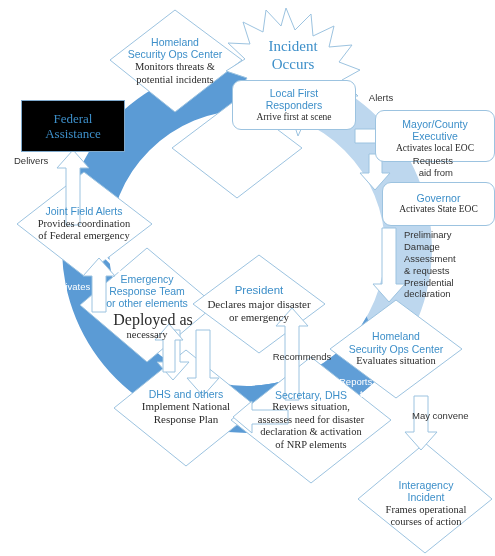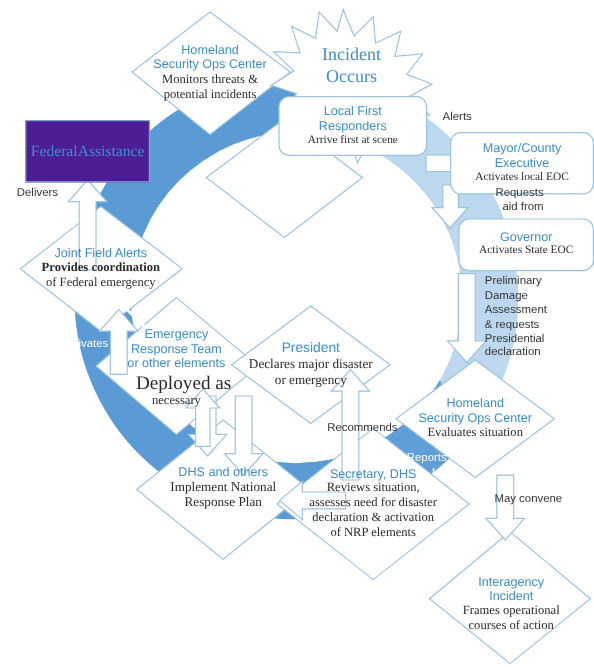--- a/index.html
+++ b/index.html
@@ -8,22 +8,22 @@
   #svgroot{position:absolute;left:0;top:0;width:495px;height:556px;}
   .ttl{color:#3d8fc9;font-family:"Liberation Sans",sans-serif;line-height:1.18;}
   .sub{color:#2b2b2b;font-family:"Liberation Serif",serif;line-height:1.2;}
 
   .diamond-label{position:absolute;display:flex;flex-direction:column;align-items:center;
         justify-content:center;text-align:center;box-sizing:border-box;pointer-events:none;}
 
   .roundbox{position:absolute;box-sizing:border-box;background:#fff;border:1px solid #9cc3e0;
         border-radius:9px;display:flex;flex-direction:column;align-items:center;
         justify-content:center;text-align:center;}
-  .rect{position:absolute;box-sizing:border-box;background:#4c1d95;border:1px solid #7fa9cc;
-        display:flex;flex-direction:row;align-items:center;justify-content:center;
+  .rect{position:absolute;box-sizing:border-box;background:#000000;border:1px solid #7fa9cc;
+        display:flex;flex-direction:column;align-items:center;justify-content:center;
         text-align:center;}
 
   .conlabel{position:absolute;color:#333;font-family:"Liberation Sans",sans-serif;
         font-size:9.5px;line-height:1.25;text-align:center;}
   .arclabel{position:absolute;color:#ffffff;font-family:"Liberation Sans",sans-serif;
         font-size:9.5px;line-height:1.25;text-align:center;font-weight:400;}
 </style>
 </head>
 <body>
 
@@ -152,21 +152,21 @@
   </div>
 
 
   <div class="rect" style="left:21px;top:100px;width:104px;height:52px;">
     <div class="ttl" style="font-size:13px;font-family:'Liberation Serif',serif;">Federal</div>
     <div class="ttl" style="font-size:13px;font-family:'Liberation Serif',serif;">Assistance</div>
   </div>
 
   <div class="diamond-label" style="left:18px;top:196px;width:132px;height:56px;">
     <div class="ttl" style="font-size:10.5px;">Joint Field Alerts</div>
-    <div class="sub" style="font-size:10.5px;font-weight:bold;">Provides coordination</div>
+    <div class="sub" style="font-size:10.5px;">Provides coordination</div>
     <div class="sub" style="font-size:10.5px;">of Federal emergency</div>
   </div>
 
   <div class="diamond-label" style="left:80px;top:272px;width:134px;height:70px;">
     <div class="ttl" style="font-size:10.5px;">Emergency</div>
     <div class="ttl" style="font-size:10.5px;">Response Team</div>
     <div class="ttl" style="font-size:10.5px;">or other elements</div>
     <div class="sub" style="font-size:16px;margin-left:12px;">Deployed as</div>
     <div class="sub" style="font-size:10.5px;">necessary</div>
   </div>

